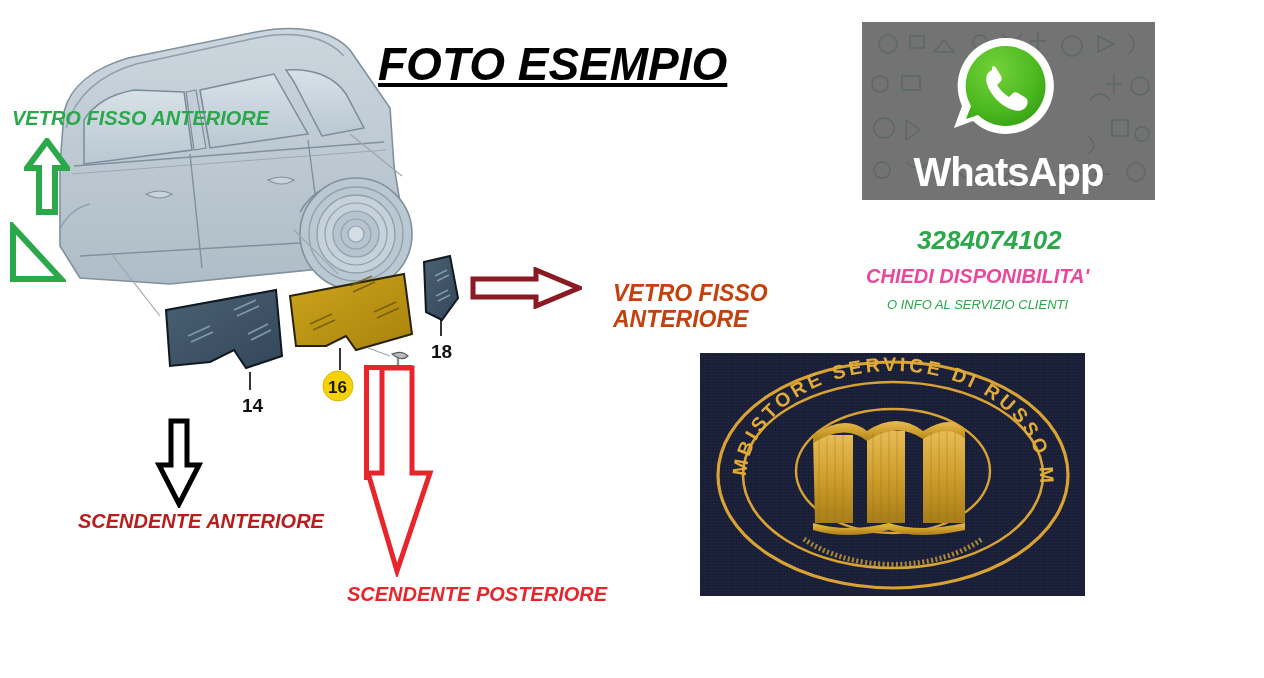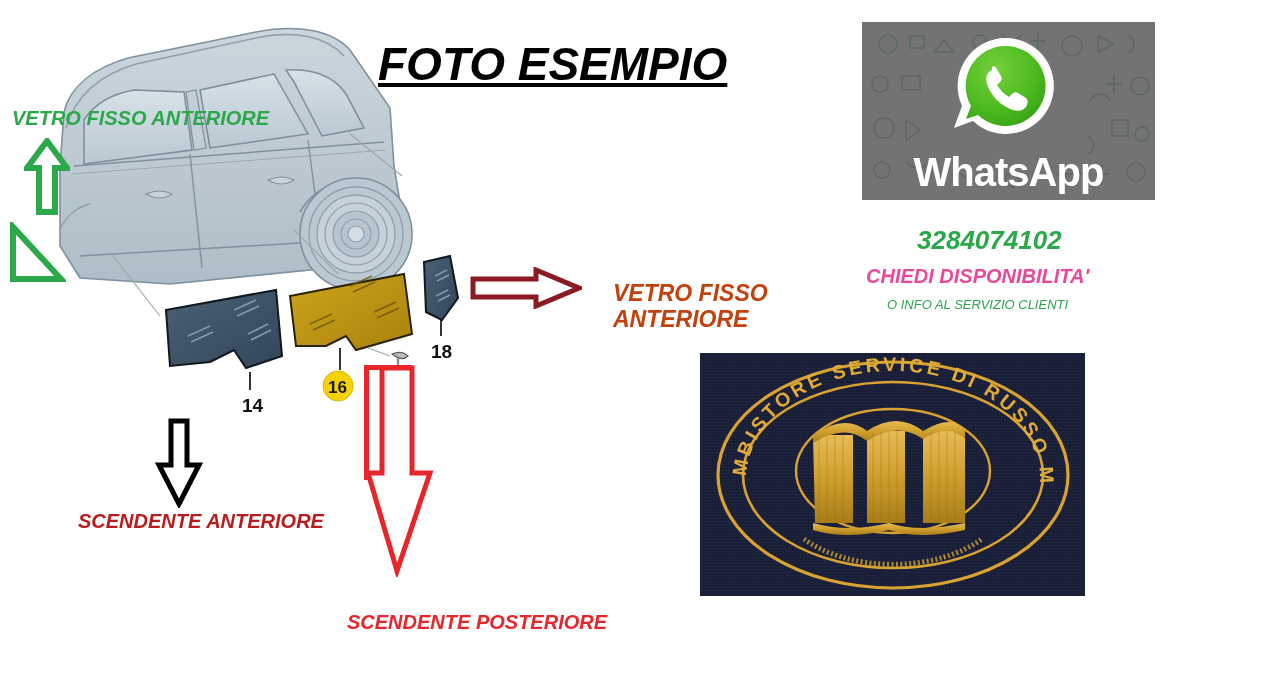--- a/index.html
+++ b/index.html
@@ -19,21 +19,21 @@
   #car-wrap svg{display:block;}
 
   
   #parts-wrap{left:150px; top:250px; width:340px; height:200px;}
 
   
   .anno{font-weight:bold;font-style:italic;white-space:nowrap;line-height:1.12;}
   #label-vetro-fisso-ant{left:12px; top:107px; font-size:20px; color:#2aa84a;font-style:italic;}
   #label-vetro-fisso-post{left:613px; top:281px; font-size:23px; color:#c2410c;}
   #label-scendente-ant{left:78px; top:510px; font-size:20px; color:#b91c1c;}
-  #label-scendente-post{left:347px; top:583px; font-size:20px; color:#e8252a;margin-top:28px;}
+  #label-scendente-post{left:347px; top:583px; font-size:20px; color:#e8252a;}
 
   
   #arrow-green-up{left:24px; top:138px;}
   #tri-green{left:8px;  top:222px;}
   #arrow-black-down{left:155px; top:418px;}
   #arrow-red-right{left:470px; top:267px;}
   #arrow-red-down{left:364px; top:365px;}
 
   
   #whatsapp-banner{

